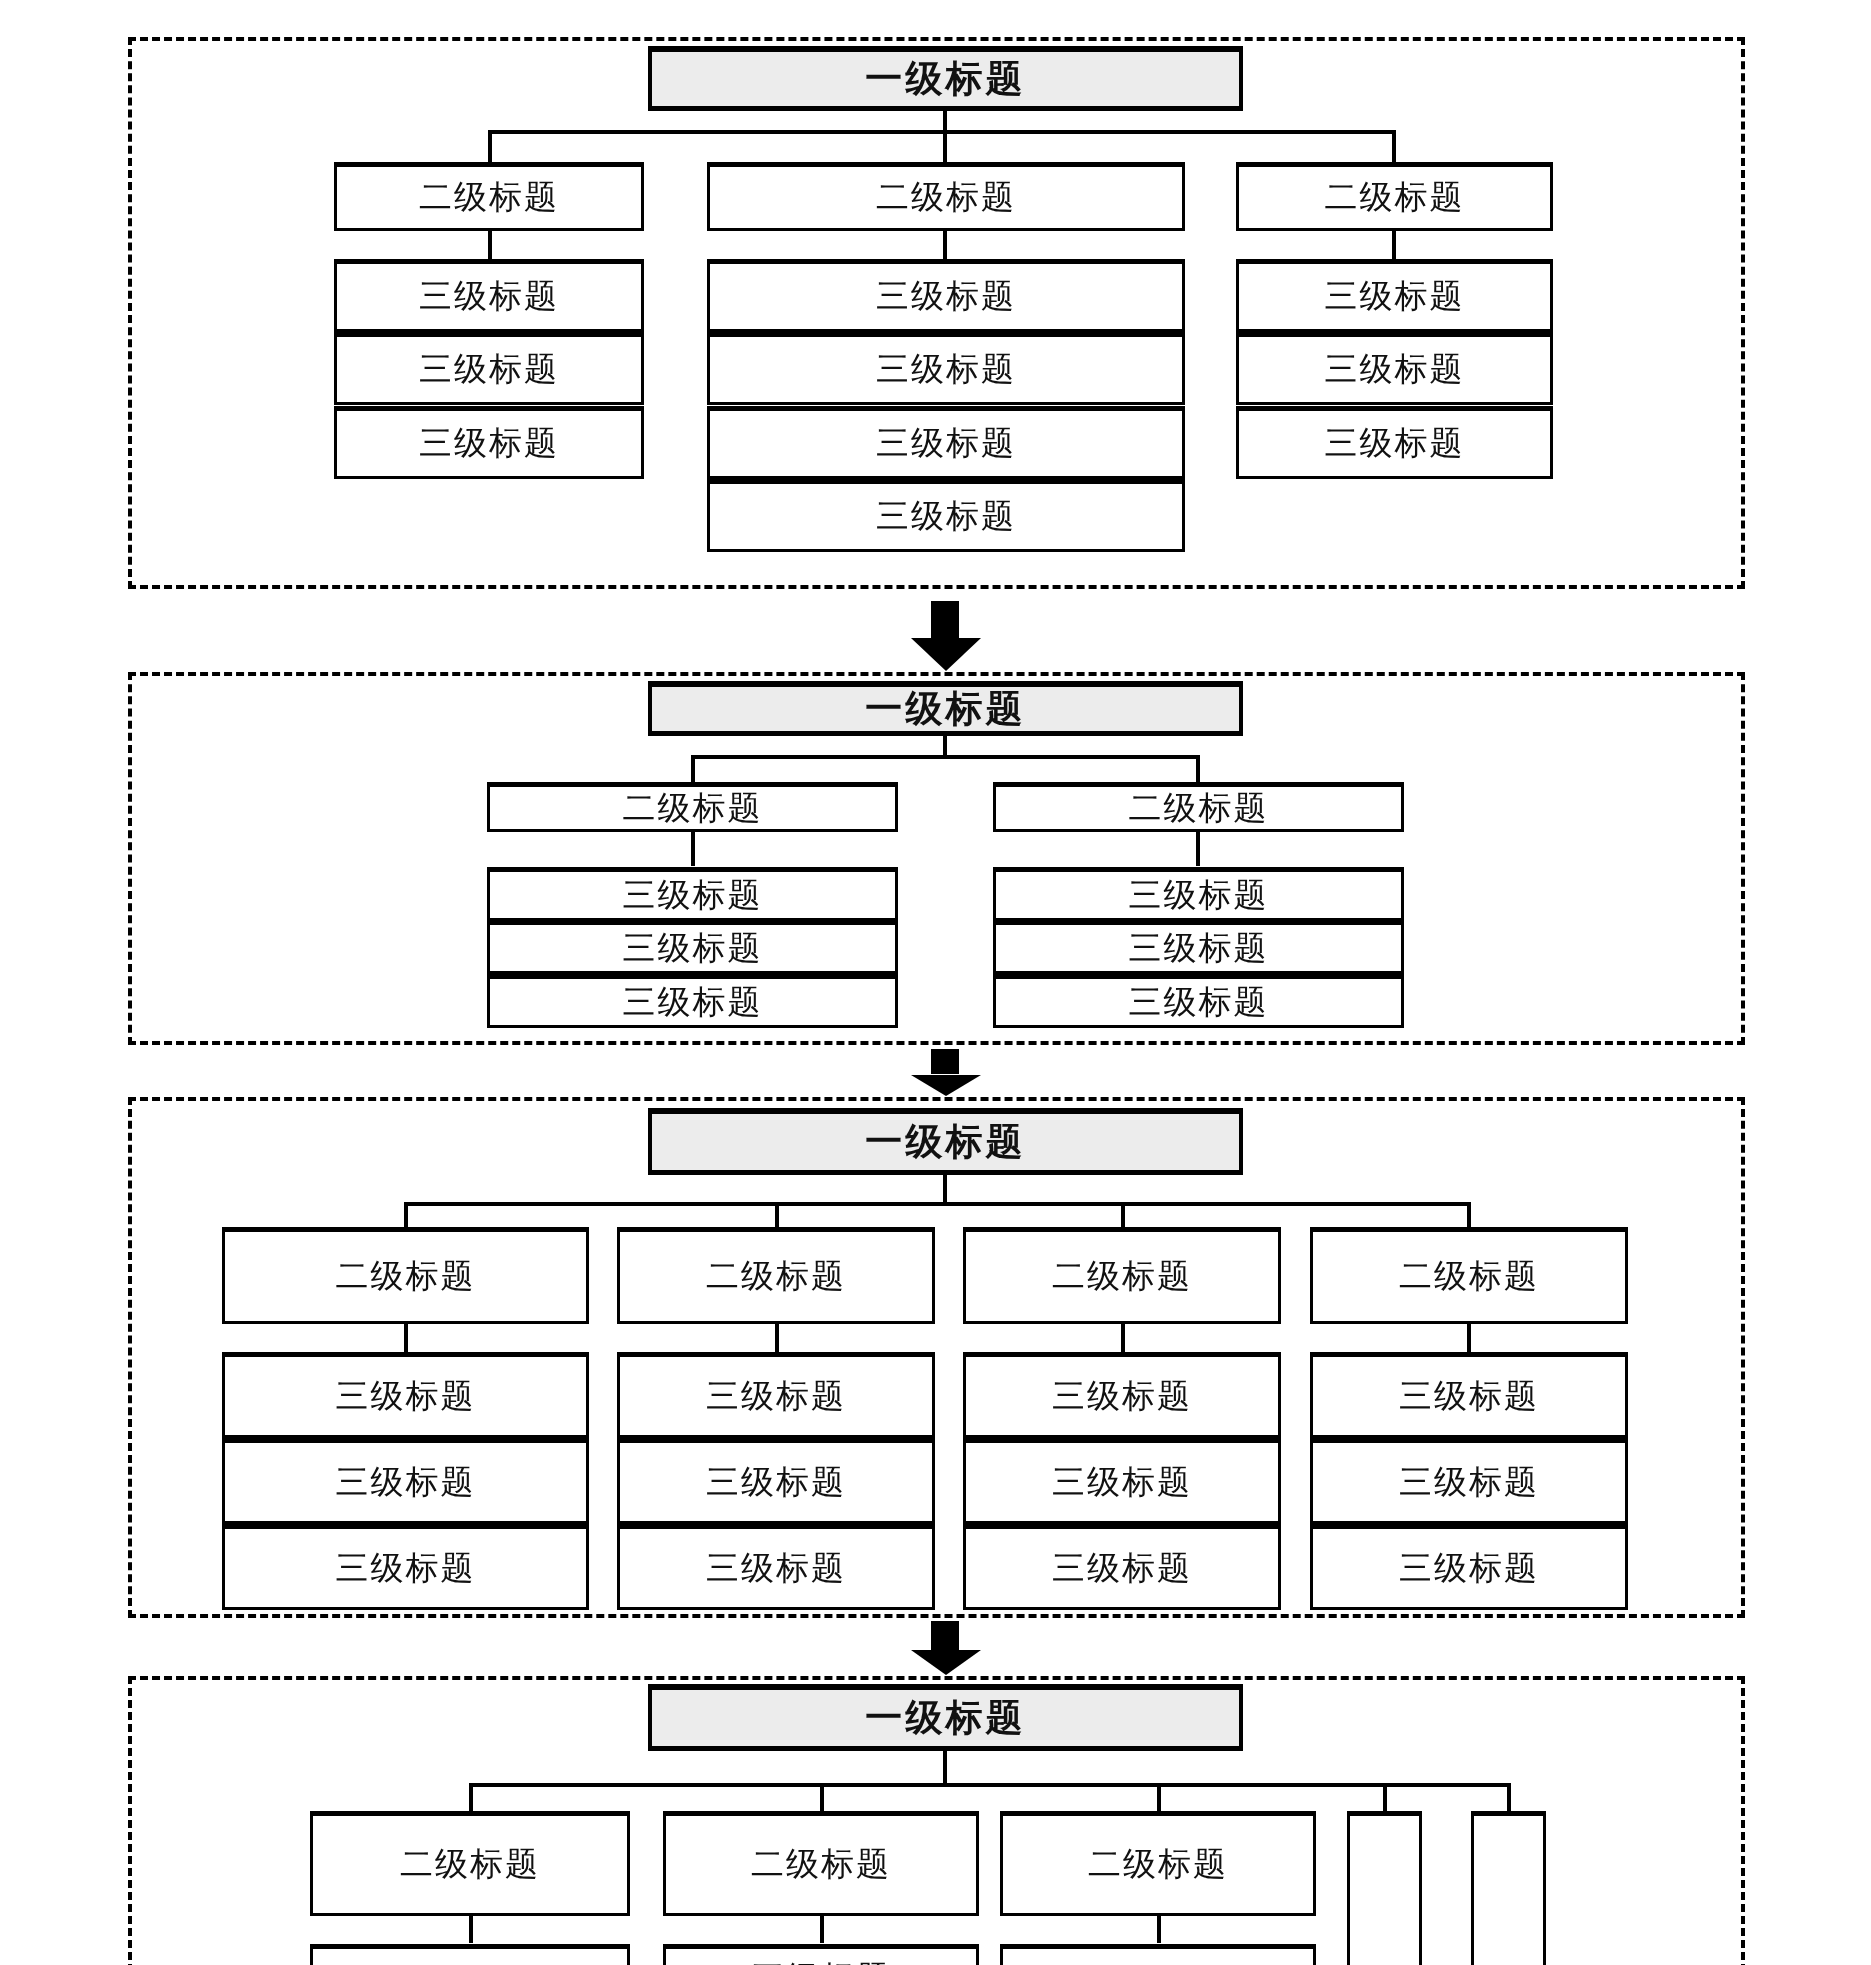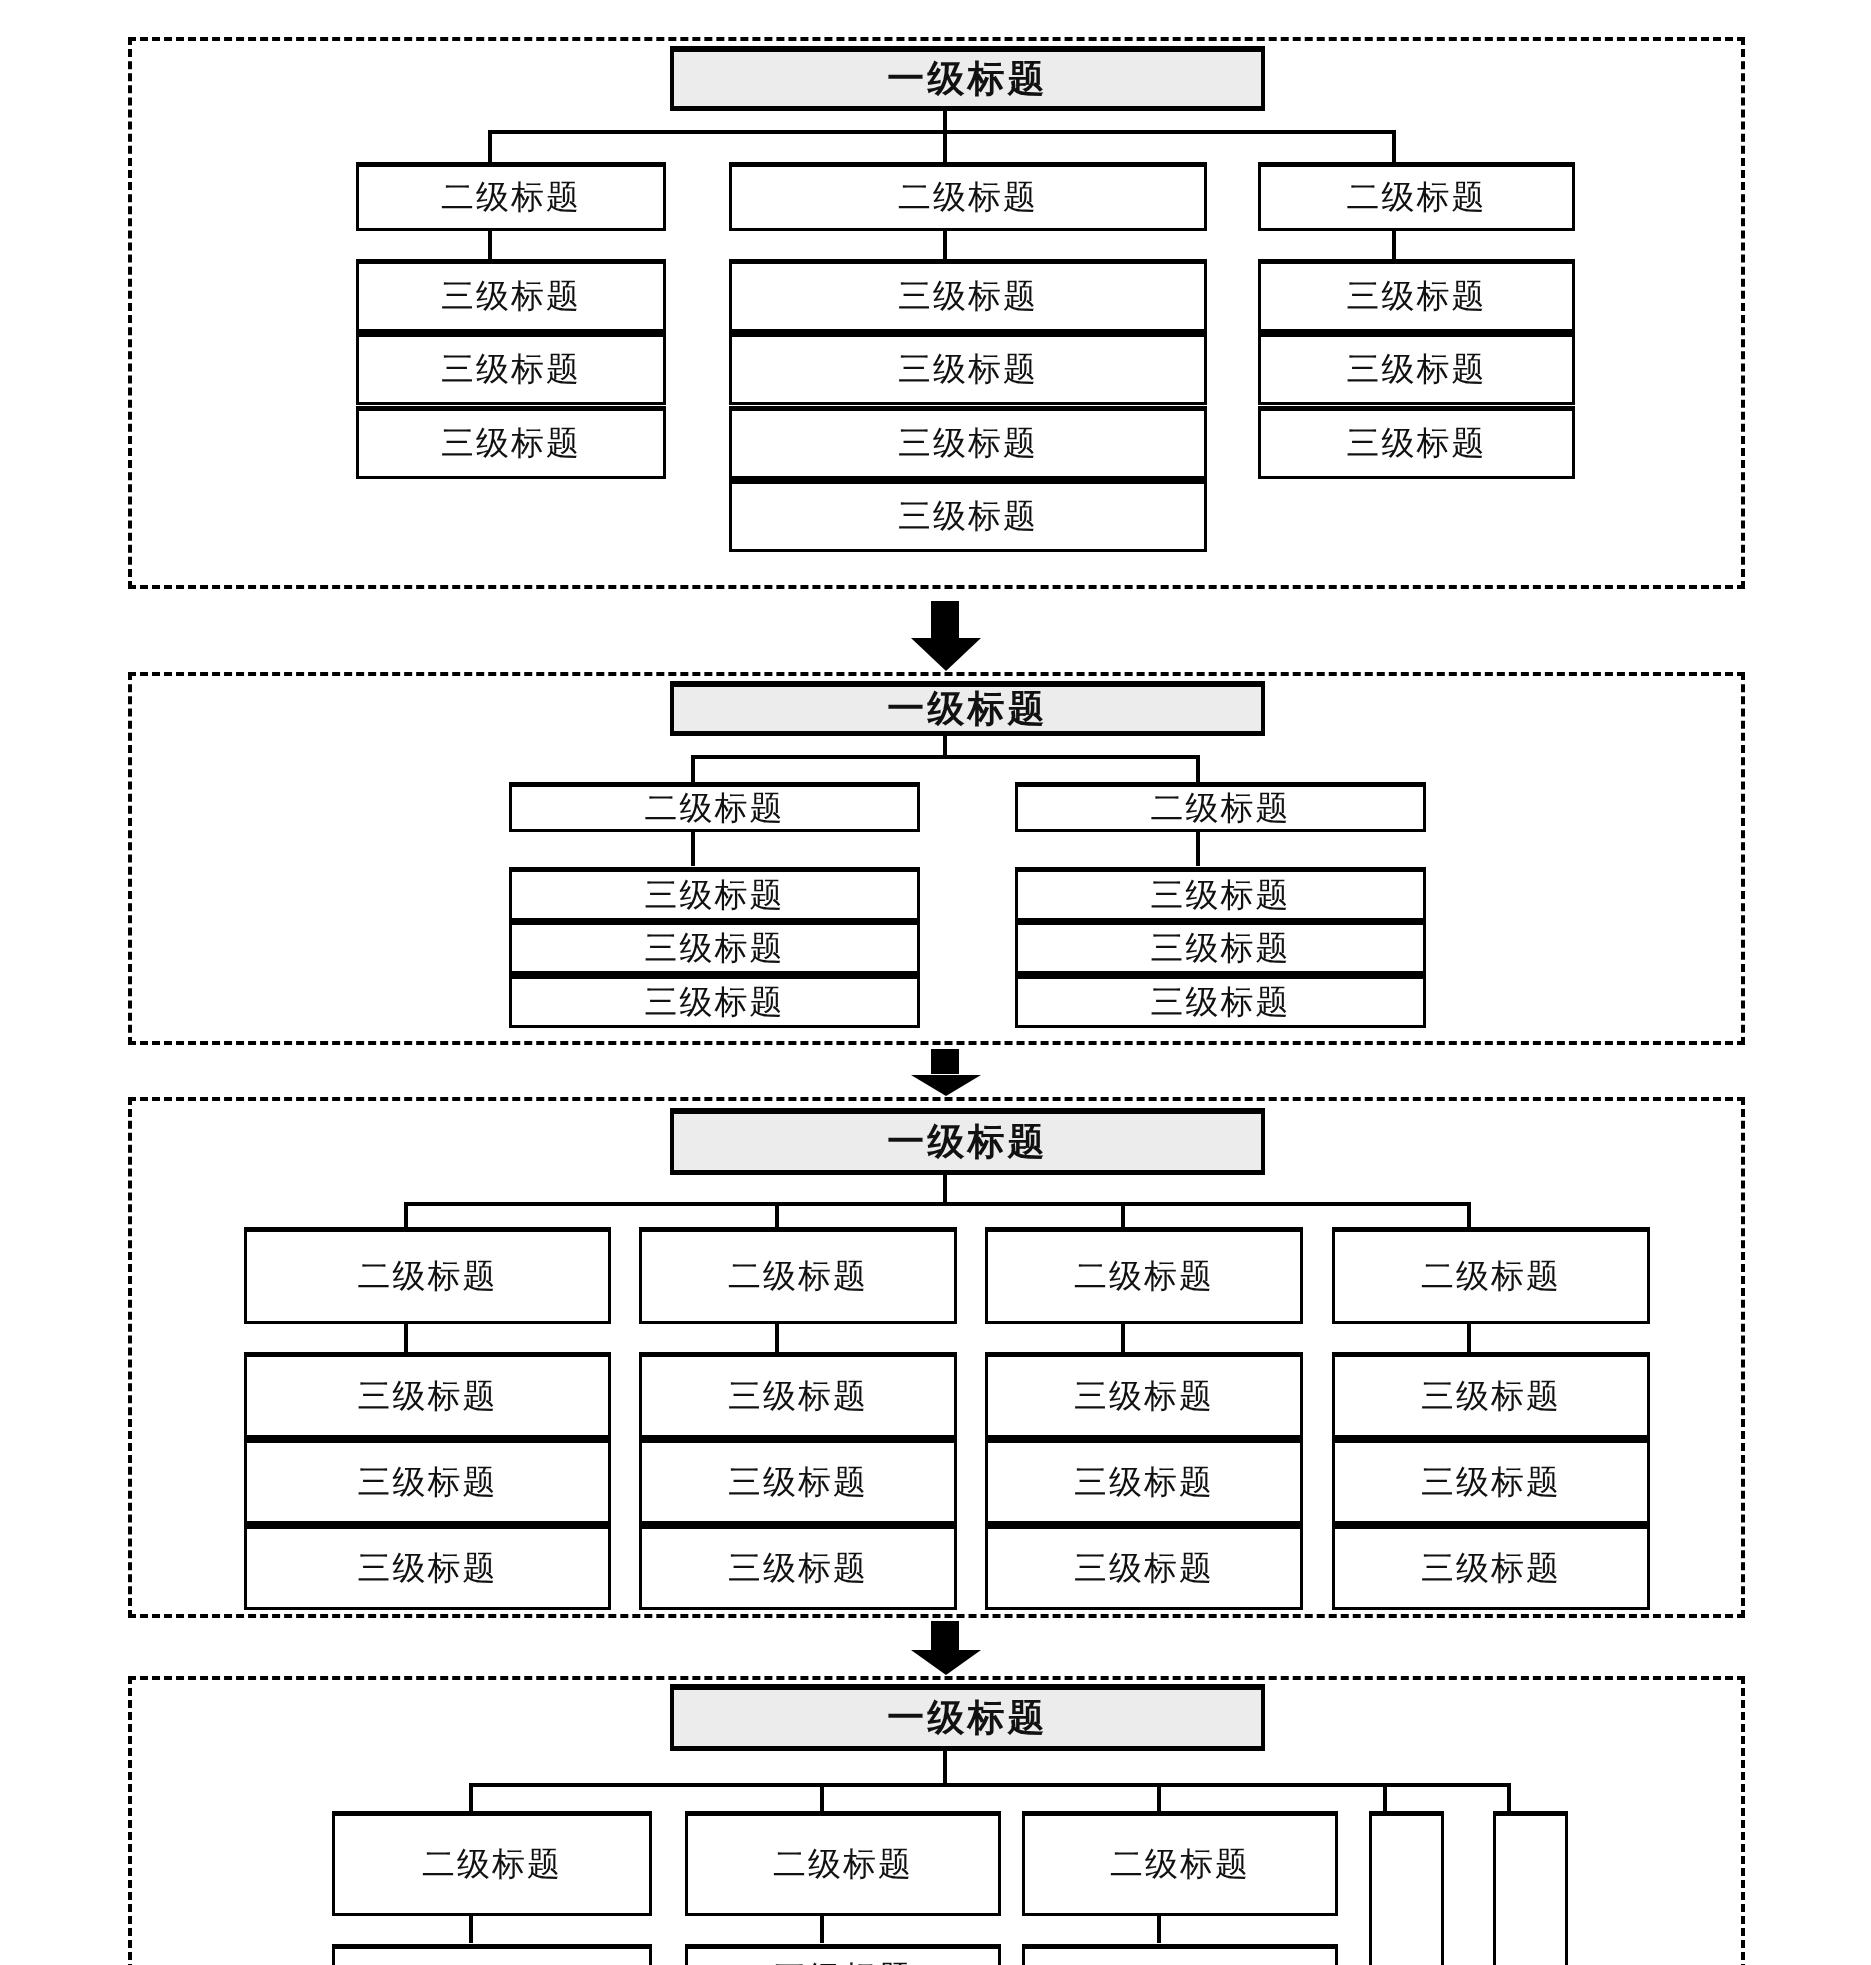--- a/index.html
+++ b/index.html
@@ -3,21 +3,21 @@
 <meta charset="utf-8">
 <style>
   html,body{margin:0;padding:0;background:#fff;}
   #canvas{position:relative;width:1872px;height:2647px;background:#ffffff;overflow:hidden;
           font-family:"Liberation Serif",serif;color:#111;}
   
   .f{position:absolute;box-sizing:border-box;border:4.7px dashed #000;background:transparent;}
   
   .x{position:absolute;box-sizing:border-box;background:#fff;border:3.1px solid #000;border-top-width:5.5px;
      display:flex;align-items:center;justify-content:center;font-size:33px;letter-spacing:2px;
-     white-space:nowrap;margin-left:22px;}
+     white-space:nowrap;}
   
   .t{background:#ececec;border-width:4.3px;border-top-width:6.3px;border-bottom-width:5.5px;
      font-weight:700;font-family:"Liberation Sans",sans-serif;font-size:37px;letter-spacing:3.1px;}
   
   .vb{writing-mode:vertical-rl;text-orientation:upright;letter-spacing:10.2px;font-size:28px;}
   
   .h{position:absolute;background:#000;height:3.9px;}
   .v{position:absolute;background:#000;width:3.9px;}
   
   .s{position:absolute;background:#000;width:28px;}

